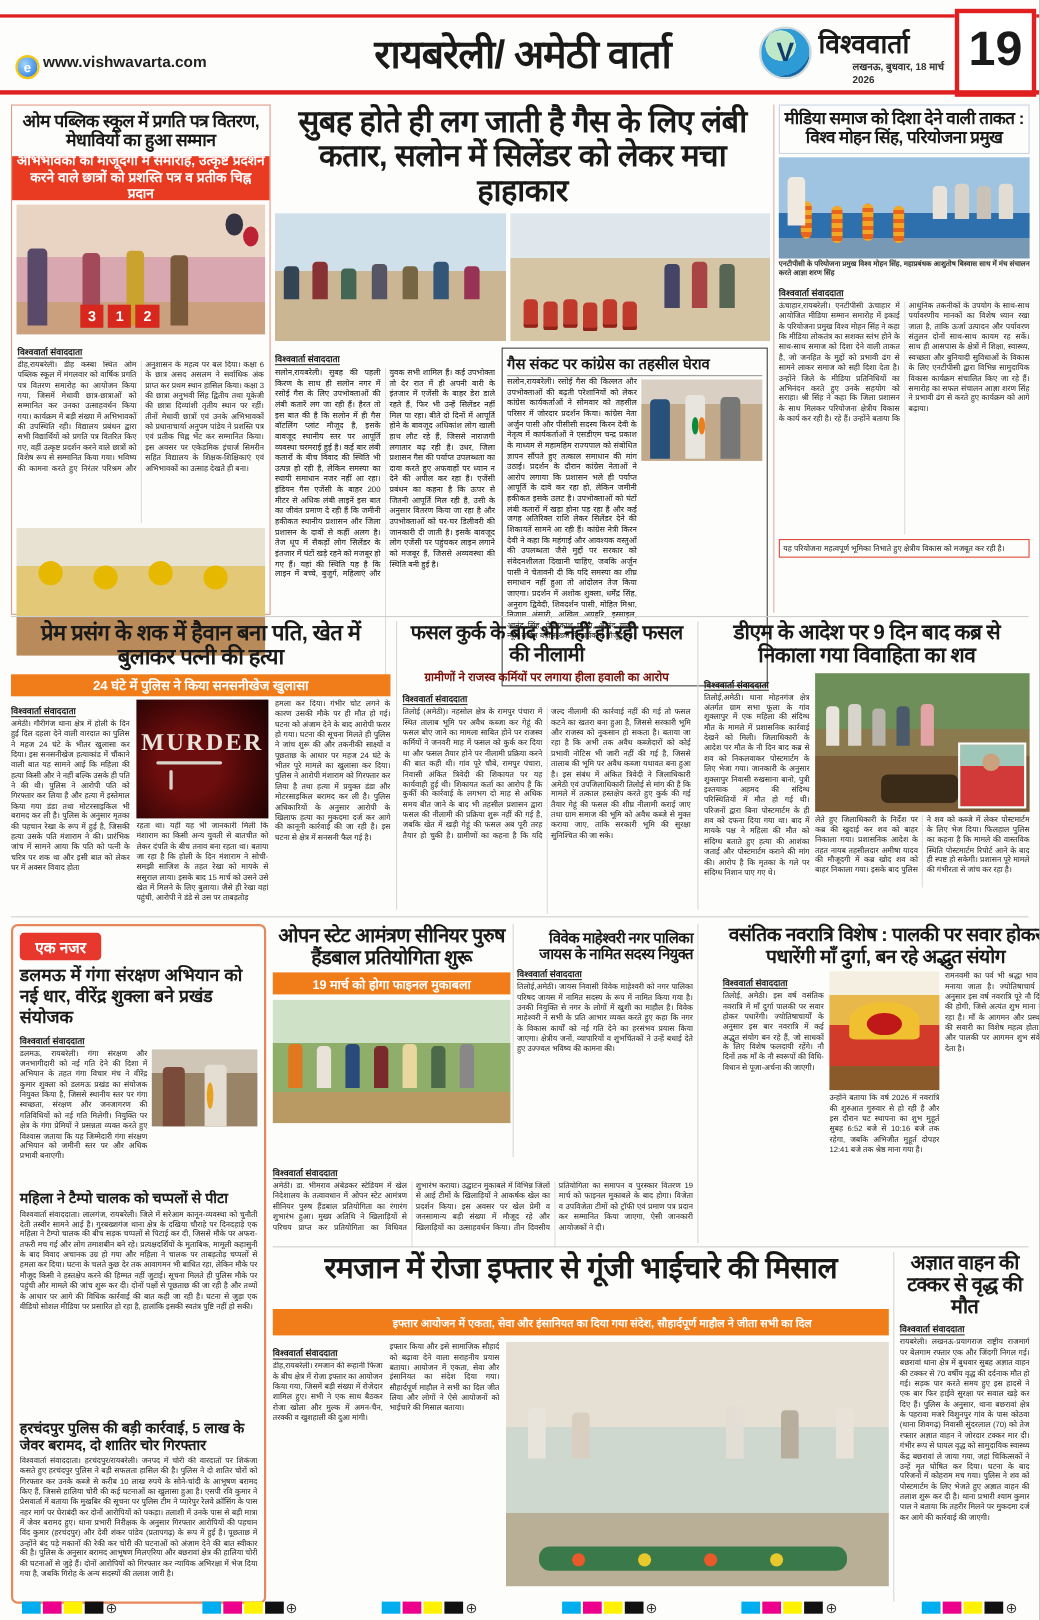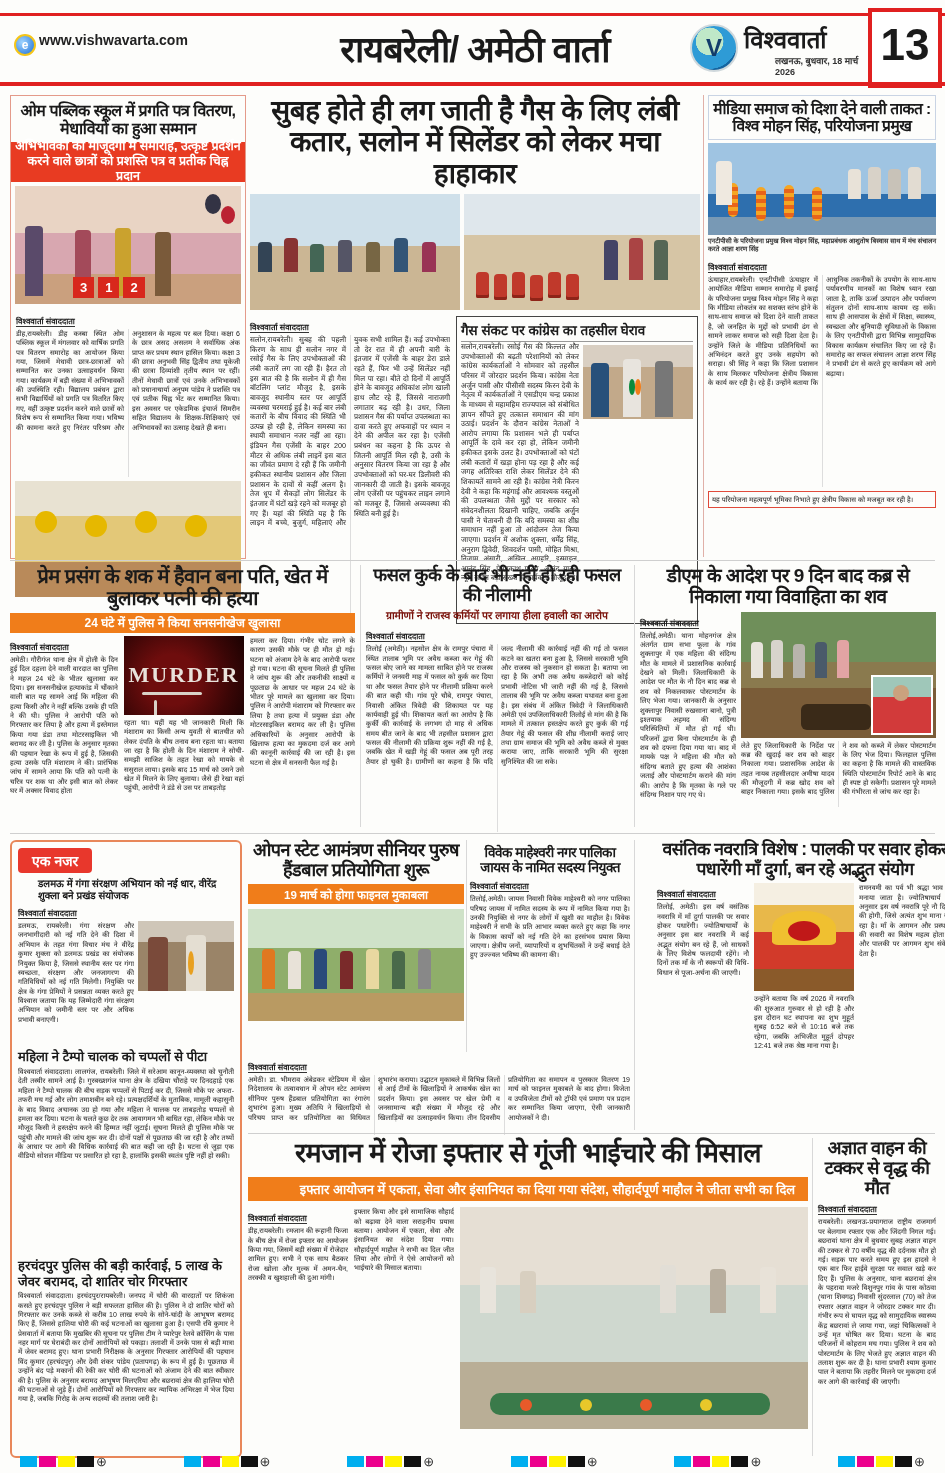--- a/index.html
+++ b/index.html
@@ -2,21 +2,21 @@
 <html><head>
 <meta charset="utf-8">
 <style>
   html,body{margin:0;padding:0;background:#9aa0a6;}
   #page{position:relative;width:945px;height:1473px;background:#fdfdfb;margin:0 auto;
         font-family:"Liberation Sans",sans-serif;color:#1a1a1a;overflow:hidden;}
   .abs{position:absolute;}
   
   .topline{position:absolute;left:0;top:13px;width:100%;height:3px;background:#e02020;}
   .thickline{position:absolute;left:0;top:82px;width:100%;height:4px;background:#e02020;}
-  .website{position:absolute;left:14px;top:32px;font-weight:bold;font-size:14px;color:#222;}
+  .website{position:absolute;left:14px;top:48px;font-weight:bold;font-size:14px;color:#222;}
   .eicon{display:inline-block;width:18px;height:18px;border-radius:50%;
          background:radial-gradient(circle at 35% 35%,#9fd4ff,#1b6fd8);color:#fff;font-weight:bold;
          text-align:center;line-height:18px;font-size:12px;vertical-align:-4px;margin-right:3px;
          border:2px solid #f5c518;}
   .sectitle{position:absolute;left:250px;top:24px;width:450px;text-align:center;
             font-size:36px;font-weight:bold;letter-spacing:-1px;}
   .logo-wrap{position:absolute;left:690px;top:20px;width:170px;}
   .logo-circle{position:absolute;left:0;top:4px;width:44px;height:44px;border-radius:50%;
                background:radial-gradient(circle at 40% 35%,#bfe8c8 0 35%,#2e9bd6 36% 70%,#1565a0 71%);
                border:2px solid #cfd8dc;color:#123c6b;font-weight:bold;font-size:24px;
@@ -69,21 +69,21 @@
   <div class="topline"></div>
   <div class="website">
     <span class="eicon">e</span><span>www.vishwavarta.com</span>
   </div>
   <div class="sectitle">रायबरेली/ अमेठी वार्ता</div>
   <div class="logo-wrap">
     <div class="logo-circle">V</div>
     <div class="paper-name">विश्ववार्ता</div>
     <div class="edition">लखनऊ, बुधवार, 18 मार्च 2026</div>
   </div>
-  <div class="pagebox">13</div>
+  <div class="pagebox">19</div>
   <div class="thickline"></div>
 
   <div class="abs" style="left:10px;top:95px;width:234px;height:462px;border:1px solid #e49a8a;">
     <div class="hl" style="font-size:16px;padding:6px 4px 4px;">ओम पब्लिक स्कूल में प्रगति पत्र वितरण, मेधावियों का हुआ सम्मान</div>
     <div class="band band-red" style="height:40px;font-size:12.5px;padding:0 4px;line-height:1.2;">अभिभावकों की मौजूदगी में समारोह, उत्कृष्ट प्रदर्शन करने वाले छात्रों को प्रशस्ति पत्र व प्रतीक चिह्न प्रदान</div>
     <div class="ph" style="margin:4px;height:118px;background:linear-gradient(180deg,#e9d4c4 0 40%,#d8a7b0 40% 75%,#caa07e 75%);">
       <span class="dot" style="left:190px;top:8px;width:16px;height:20px;background:#334;"></span>
       <span class="dot" style="left:206px;top:20px;width:14px;height:18px;background:#b23;"></span>
       <span class="figure" style="left:10px;top:40px;width:18px;height:70px;background:#5a4a6a;"></span>
       <span class="figure" style="left:60px;top:44px;width:16px;height:66px;background:#a34a5a;"></span>
@@ -182,21 +182,21 @@
 
   <div class="abs" style="left:10px;top:565px;width:345px;height:265px;">
     <div class="hl" style="font-size:20px;">प्रेम प्रसंग के शक में हैवान बना पति, खेत में बुलाकर पत्नी की हत्या</div>
     <div class="band band-orange" style="height:20px;font-size:12px;margin:3px 0;">24 घंटे में पुलिस ने किया सनसनीखेज खुलासा</div>
     <div style="display:flex;gap:6px;">
       <div style="width:108px;">
         <span class="byline">विश्ववार्ता संवाददाता</span>
         <div class="body" style="height:178px;">अमेठी। गौरीगंज थाना क्षेत्र में होली के दिन हुई दिल दहला देने वाली वारदात का पुलिस ने महज 24 घंटे के भीतर खुलासा कर दिया। इस सनसनीखेज हत्याकांड में चौंकाने वाली बात यह सामने आई कि महिला की हत्या किसी और ने नहीं बल्कि उसके ही पति ने की थी। पुलिस ने आरोपी पति को गिरफ्तार कर लिया है और हत्या में इस्तेमाल किया गया डंडा तथा मोटरसाइकिल भी बरामद कर ली है। पुलिस के अनुसार मृतका की पहचान रेखा के रूप में हुई है, जिसकी हत्या उसके पति मंशाराम ने की। प्रारंभिक जांच में सामने आया कि पति को पत्नी के चरित्र पर शक था और इसी बात को लेकर घर में अक्सर विवाद होता</div>
       </div>
       <div style="width:120px;">
-        <div class="ph" style="height:79px;background:radial-gradient(circle at 40% 55%,#6e0d0d 0 30%,#3a0606 70%,#1a0202);">
+        <div class="ph" style="height:108px;background:radial-gradient(circle at 40% 55%,#6e0d0d 0 30%,#3a0606 70%,#1a0202);">
           <div class="murder-txt">MURDER</div>
           <span class="dot" style="left:18px;top:56px;width:60px;height:3px;background:#d8d2c8;border-radius:2px;"></span>
           <span class="dot" style="left:30px;top:64px;width:3px;height:18px;background:#d8d2c8;border-radius:2px;"></span>
         </div>
         <div class="body" style="height:92px;margin-top:3px;">रहता था। यहीं यह भी जानकारी मिली कि मंशाराम का किसी अन्य युवती से बातचीत को लेकर दंपति के बीच तनाव बना रहता था। बताया जा रहा है कि होली के दिन मंशाराम ने सोची-समझी साजिश के तहत रेखा को मायके से ससुराल लाया। इसके बाद 15 मार्च को उसने उसे खेत में मिलने के लिए बुलाया। जैसे ही रेखा वहां पहुंची, आरोपी ने डंडे से उस पर ताबड़तोड़</div>
       </div>
       <div style="width:105px;">
         <div class="body" style="height:188px;">हमला कर दिया। गंभीर चोट लगने के कारण उसकी मौके पर ही मौत हो गई। घटना को अंजाम देने के बाद आरोपी फरार हो गया। घटना की सूचना मिलते ही पुलिस ने जांच शुरू की और तकनीकी साक्ष्यों व पूछताछ के आधार पर महज 24 घंटे के भीतर पूरे मामले का खुलासा कर दिया। पुलिस ने आरोपी मंशाराम को गिरफ्तार कर लिया है तथा हत्या में प्रयुक्त डंडा और मोटरसाइकिल बरामद कर ली है। पुलिस अधिकारियों के अनुसार आरोपी के खिलाफ हत्या का मुकदमा दर्ज कर आगे की कानूनी कार्रवाई की जा रही है। इस घटना से क्षेत्र में सनसनी फैल गई है।</div>
       </div>
     </div>
@@ -236,21 +236,21 @@
           <span>लेते हुए जिलाधिकारी के निर्देश पर कब्र की खुदाई कर शव को बाहर निकाला गया। प्रशासनिक आदेश के तहत नायब तहसीलदार अमीषा यादव की मौजूदगी में कब्र खोद शव को बाहर निकाला गया। इसके बाद पुलिस ने शव को कब्जे</span> <span>में लेकर पोस्टमार्टम के लिए भेज दिया। फिलहाल पुलिस का कहना है कि मामले की वास्तविक स्थिति पोस्टमार्टम रिपोर्ट आने के बाद ही स्पष्ट हो सकेगी। प्रशासन पूरे मामले की गंभीरता से जांच कर रहा है।</span>
         </div>
       </div>
     </div>
   </div>
 
   <div class="hline" style="left:10px;top:833px;width:925px;"></div>
 
   <div class="abs" style="left:10px;top:840px;width:232px;height:618px;border:2px solid #e8875a;border-radius:6px;padding:6px;box-sizing:border-box;">
     <div style="background:#e8372c;color:#fff;font-weight:bold;font-size:14px;display:inline-block;padding:3px 14px;border-radius:4px;">एक नजर</div>
-    <div style="font-size:10px;font-weight:bold;line-height:1.2;margin-top:5px;margin-left:20px;">डलमऊ में गंगा संरक्षण अभियान को नई धार, वीरेंद्र शुक्ला बने प्रखंड संयोजक</div>
+    <div style="font-size:16px;font-weight:bold;line-height:1.2;margin-top:5px;">डलमऊ में गंगा संरक्षण अभियान को नई धार, वीरेंद्र शुक्ला बने प्रखंड संयोजक</div>
     <span class="byline">विश्ववार्ता संवाददाता</span>
     <div>
       <div class="ph" style="float:right;width:96px;height:70px;margin:0 0 3px 4px;background:linear-gradient(180deg,#cfc6b8 0 30%,#9a8468 30%);">
         <span class="figure" style="left:10px;top:16px;width:20px;height:54px;background:#7a4a3a;"></span>
         <span class="figure" style="left:48px;top:14px;width:20px;height:56px;background:#e4ded2;"></span>
         <span class="dot" style="left:50px;top:30px;width:6px;height:24px;background:#e8a020;"></span>
       </div>
       <div class="body" style="height:120px;">डलमऊ, रायबरेली। गंगा संरक्षण और जनभागीदारी को नई गति देने की दिशा में अभियान के तहत गंगा विचार मंच ने वीरेंद्र कुमार शुक्ला को डलमऊ प्रखंड का संयोजक नियुक्त किया है, जिससे स्थानीय स्तर पर गंगा स्वच्छता, संरक्षण और जनजागरण की गतिविधियों को नई गति मिलेगी। नियुक्ति पर क्षेत्र के गंगा प्रेमियों ने प्रसन्नता व्यक्त करते हुए विश्वास जताया कि यह जिम्मेदारी गंगा संरक्षण अभियान को जमीनी स्तर पर और अधिक प्रभावी बनाएगी।</div>
     </div>
     <div style="font-size:13px;font-weight:bold;margin-top:6px;">महिला ने टैम्पो चालक को चप्पलों से पीटा</div>
@@ -267,21 +267,21 @@
       <span class="figure" style="left:40px;top:42px;width:13px;height:38px;background:#e8e2d8;"></span>
       <span class="figure" style="left:66px;top:40px;width:13px;height:40px;background:#2a4a7a;"></span>
       <span class="figure" style="left:92px;top:42px;width:13px;height:38px;background:#7a2a2a;"></span>
       <span class="figure" style="left:118px;top:40px;width:13px;height:40px;background:#e8d8a0;"></span>
       <span class="figure" style="left:144px;top:42px;width:13px;height:38px;background:#4a6a4a;"></span>
       <span class="figure" style="left:170px;top:40px;width:13px;height:40px;background:#888;"></span>
     </div>
   </div>
 
   <div class="abs" style="left:470px;top:845px;width:160px;height:205px;">
-    <div class="hl" style="font-size:13.5px;">विवेक माहेश्वरी नगर पालिका जायस के नामित सदस्य नियुक्त</div>
+    <div class="hl" style="font-size:13.5px;text-align:right;">विवेक माहेश्वरी नगर पालिका जायस के नामित सदस्य नियुक्त</div>
     <span class="byline">विश्ववार्ता संवाददाता</span>
     <div class="body" style="height:140px;">तिलोई,अमेठी। जायस निवासी विवेक माहेश्वरी को नगर पालिका परिषद जायस में नामित सदस्य के रूप में नामित किया गया है। उनकी नियुक्ति से नगर के लोगों में खुशी का माहौल है। विवेक माहेश्वरी ने सभी के प्रति आभार व्यक्त करते हुए कहा कि नगर के विकास कार्यों को नई गति देने का हरसंभव प्रयास किया जाएगा। क्षेत्रीय जनों, व्यापारियों व शुभचिंतकों ने उन्हें बधाई देते हुए उज्ज्वल भविष्य की कामना की।</div>
   </div>
   <div class="vline" style="left:466px;top:840px;height:212px;"></div>
   <div class="vline" style="left:634px;top:840px;height:290px;"></div>
 
   <div class="abs" style="left:248px;top:1056px;width:382px;height:74px;">
     <span class="byline">विश्ववार्ता संवाददाता</span>
     <div class="body cols3" style="height:60px;">
       <span>अमेठी। डा. भीमराव अंबेडकर स्टेडियम में खेल निदेशालय के तत्वावधान में ओपन स्टेट आमंत्रण सीनियर पुरुष हैंडबाल प्रतियोगिता का रंगारंग शुभारंभ हुआ। मुख्य अतिथि ने खिलाड़ियों से परिचय प्राप्त कर प्रतियोगिता का विधिवत शुभारंभ कराया।</span> <span>उद्घाटन मुकाबले में विभिन्न जिलों से आई टीमों के खिलाड़ियों ने आकर्षक खेल का प्रदर्शन किया। इस अवसर पर खेल प्रेमी व जनसामान्य बड़ी संख्या में मौजूद रहे और खिलाड़ियों का उत्साहवर्धन किया।</span> <span>तीन दिवसीय प्रतियोगिता का समापन व पुरस्कार वितरण 19 मार्च को फाइनल मुकाबले के बाद होगा। विजेता व उपविजेता टीमों को ट्रॉफी एवं प्रमाण पत्र प्रदान कर सम्मानित किया जाएगा, ऐसी जानकारी आयोजकों ने दी।</span>
@@ -305,21 +305,21 @@
       <div style="width:92px;">
         <div class="body" style="height:216px;">रामनवमी का पर्व भी श्रद्धा भाव से मनाया जाता है। ज्योतिषाचार्य के अनुसार इस वर्ष नवरात्रि पूरे नौ दिनों की होगी, जिसे अत्यंत शुभ माना जा रहा है। माँ के आगमन और प्रस्थान की सवारी का विशेष महत्व होता है और पालकी पर आगमन शुभ संकेत देता है।</div>
       </div>
     </div>
   </div>
 
   <div class="hline" style="left:248px;top:1133px;width:687px;"></div>
 
   <div class="abs" style="left:248px;top:1138px;width:560px;height:318px;">
     <div class="hl" style="font-size:27px;">रमजान में रोजा इफ्तार से गूंजी भाईचारे की मिसाल</div>
-    <div class="band band-orange" style="height:24px;font-size:13px;margin-top:9px;padding-left:39px;">इफ्तार आयोजन में एकता, सेवा और इंसानियत का दिया गया संदेश, सौहार्दपूर्ण माहौल ने जीता सभी का दिल</div>
+    <div class="band band-orange" style="height:24px;font-size:10px;margin-top:22px;padding-left:39px;">इफ्तार आयोजन में एकता, सेवा और इंसानियत का दिया गया संदेश, सौहार्दपूर्ण माहौल ने जीता सभी का दिल</div>
     <div style="display:flex;gap:6px;margin-top:6px;">
       <div style="width:100px;">
         <span class="byline">विश्ववार्ता संवाददाता</span>
         <div class="body" style="height:228px;">डीह,रायबरेली। रमजान की रूहानी फिजा के बीच क्षेत्र में रोजा इफ्तार का आयोजन किया गया, जिसमें बड़ी संख्या में रोजेदार शामिल हुए। सभी ने एक साथ बैठकर रोजा खोला और मुल्क में अमन-चैन, तरक्की व खुशहाली की दुआ मांगी।</div>
       </div>
       <div style="width:100px;">
         <div class="body" style="height:240px;">इफ्तार किया और इसे सामाजिक सौहार्द को बढ़ावा देने वाला सराहनीय प्रयास बताया। आयोजन में एकता, सेवा और इंसानियत का संदेश दिया गया। सौहार्दपूर्ण माहौल ने सभी का दिल जीत लिया और लोगों ने ऐसे आयोजनों को भाईचारे की मिसाल बताया।</div>
       </div>
       <div class="ph" style="width:348px;height:222px;background:linear-gradient(180deg,#e6dfd4 0 35%,#cfd8cf 35% 70%,#b9ae96 70%);">
         <span class="figure" style="left:20px;top:60px;width:16px;height:46px;background:#e8e4dc;"></span>

